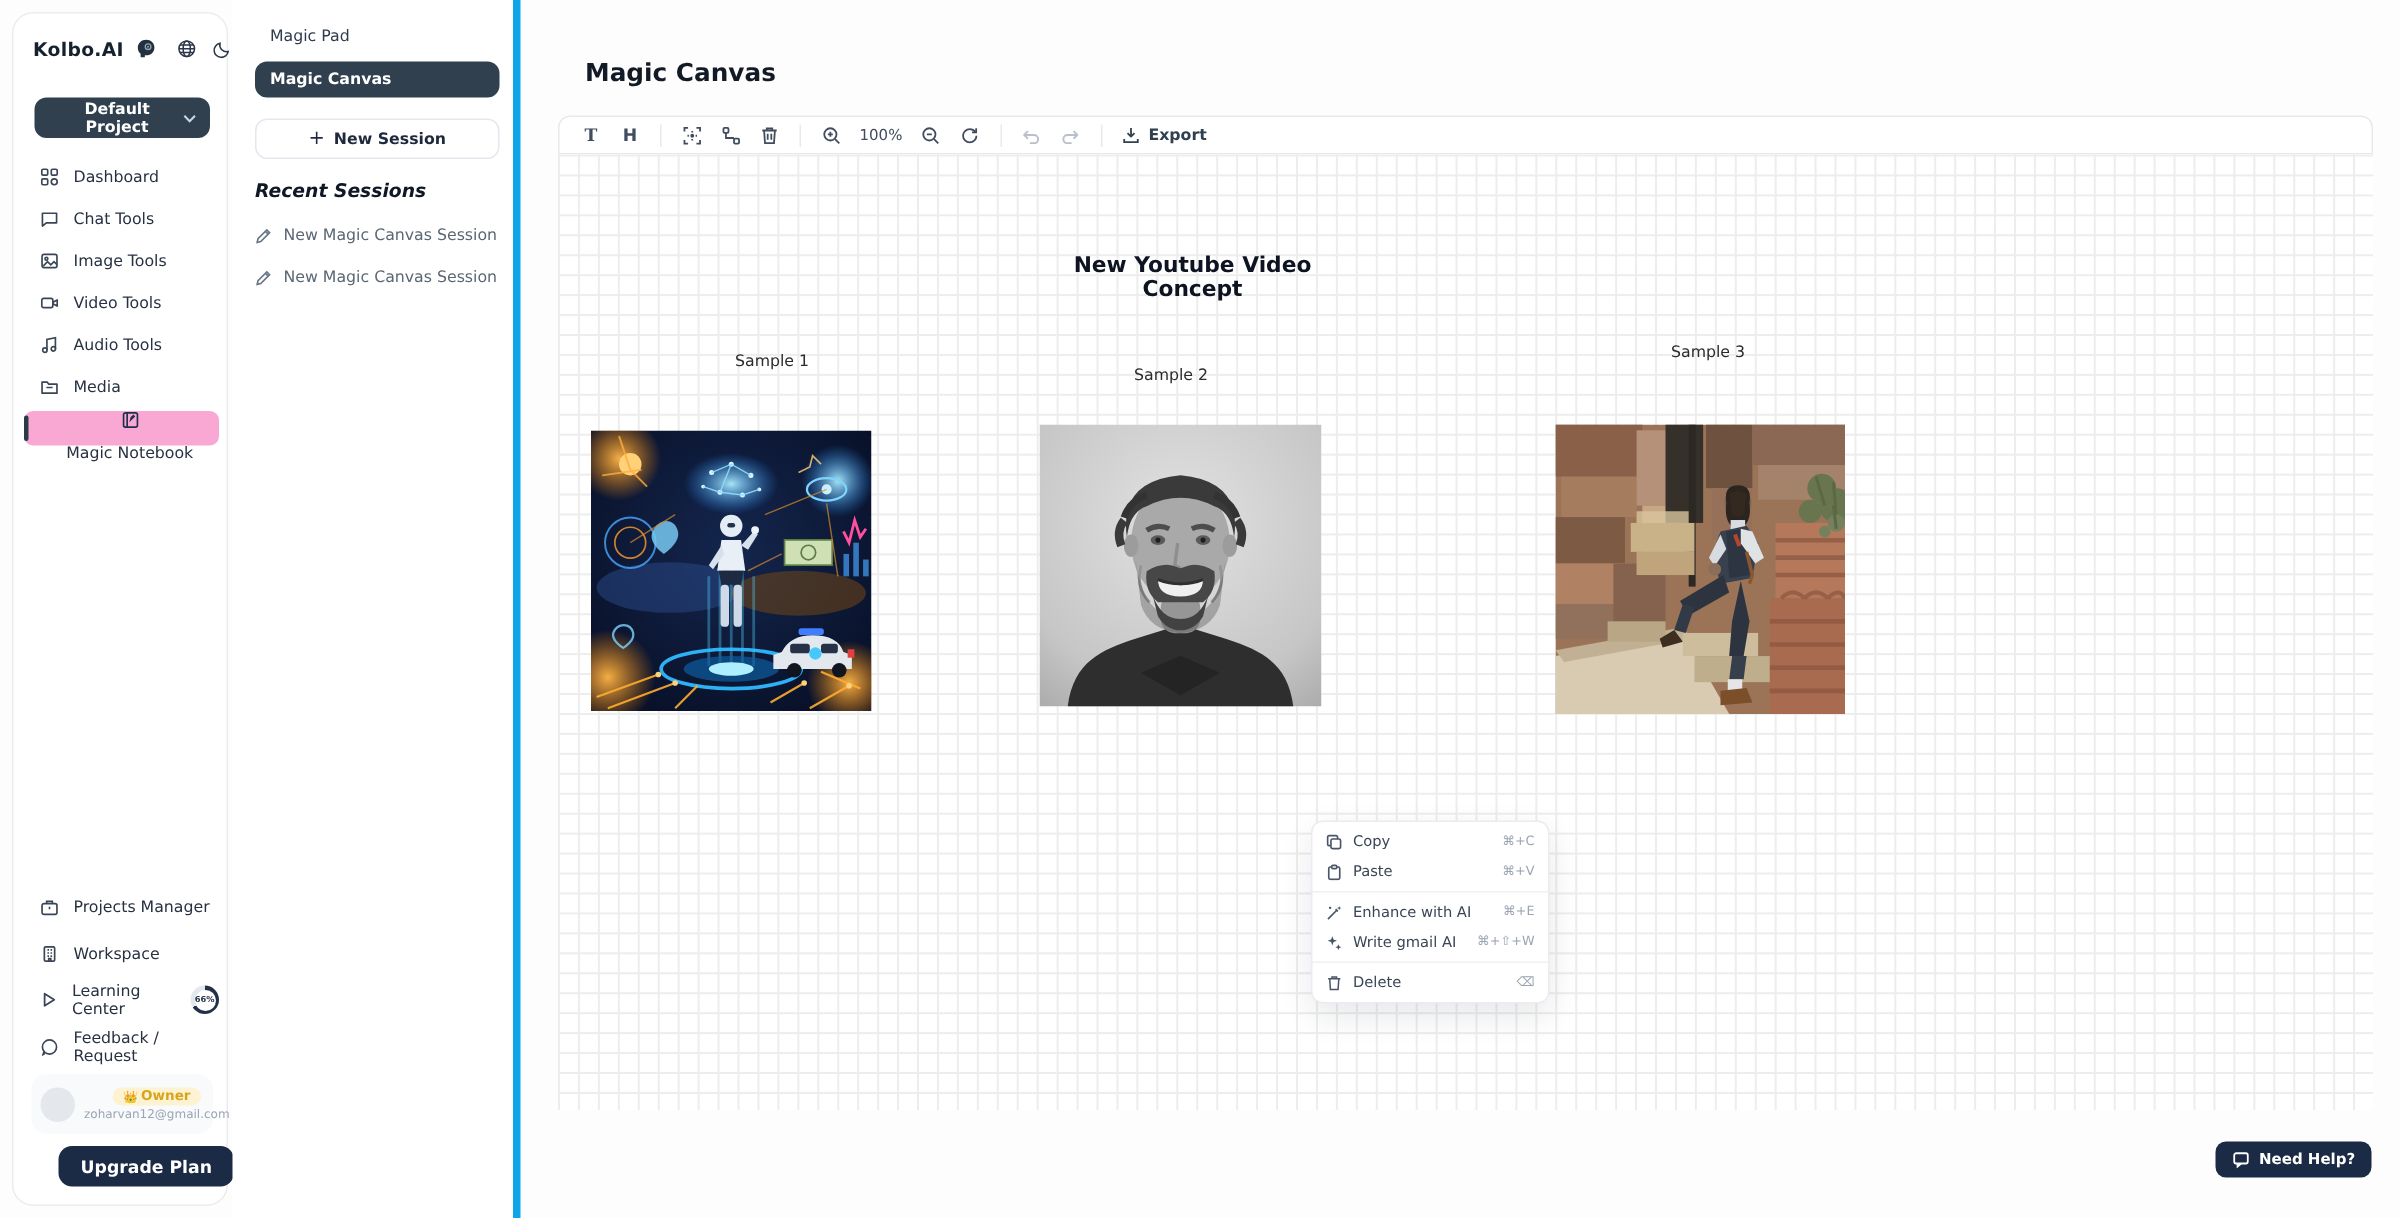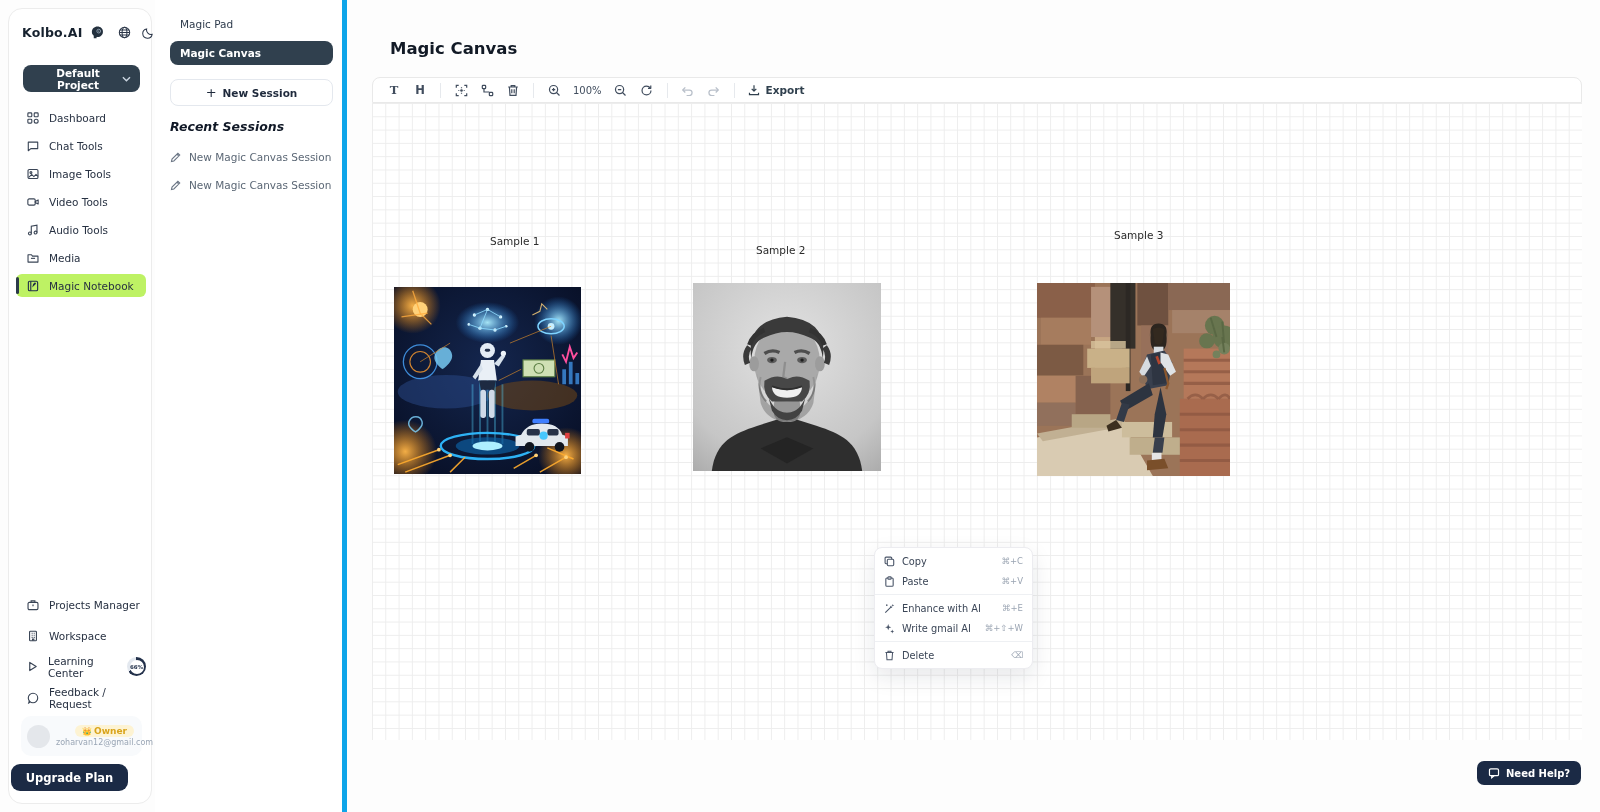--- a/index.html
+++ b/index.html
@@ -7,33 +7,33 @@
 
   
   #sidebar { position:absolute; left:8px; top:8px; width:144px; height:796px; background:#fff; border:1px solid #ececec; border-radius:14px; }
   .logo-row { position:absolute; left:13px; top:16px; width:118px; display:flex; align-items:center; gap:7px; }
   .logo-text { font-size:12.5px; font-weight:800; letter-spacing:.2px; color:#16212e; }
   .logo-ic svg, .top-ic svg { display:block; }
   .top-ic { cursor:pointer; }
   .project-btn { position:absolute; left:14px; top:56px; width:117px; height:27px; background:#30404e; color:#fff; border:none; border-radius:8px; font-size:10.5px; font-weight:600; display:flex; align-items:center; justify-content:space-between; padding:0 9px 0 11px; cursor:pointer; font-family:inherit; }
   .nav { position:absolute; left:7px; top:97px; width:130px; }
   .nav-item { display:flex; align-items:center; gap:10px; height:23px; margin-bottom:5px; padding-left:11px; border-radius:6px; font-size:10.5px; font-weight:500; color:#273142; cursor:pointer; position:relative; }
-  .nav-item.active { background:#bef264; }
+  .nav-item.active { background:#f9a8d4;flex-direction:column; }
   .nav-item.active::before { content:""; position:absolute; left:0; top:3px; bottom:3px; width:3px; border-radius:2px; background:#2b3a49; }
   .nav2 { position:absolute; left:7px; top:583px; width:130px; }
   .nav2 .nav-item { height:25px; margin-bottom:6px; }
   .ring-badge { margin-left:2px; width:19px; height:19px; border-radius:50%; background:conic-gradient(#22304a 0 66%, #e3e8ef 66% 100%); display:flex; align-items:center; justify-content:center; flex:none; }
   .ring-badge > span { width:14px; height:14px; border-radius:50%; background:#fff; font-size:5.5px; font-weight:700; color:#22304a; display:flex; align-items:center; justify-content:center; }
   .user-card { position:absolute; left:12px; top:707px; width:121px; height:40px; background:#f8fafc; border-radius:10px; display:flex; align-items:center; padding:0 6px; gap:6px; cursor:pointer; }
   .avatar { width:23px; height:23px; border-radius:50%; background:#e4e7eb; flex:none; }
   .owner-pill { background:#fdf3d3; color:#d9a41b; font-size:9px; font-weight:700; border-radius:8px; padding:1px 7px; display:inline-flex; align-items:center; gap:2px; width:max-content; margin:0 auto; }
   .owner-pill .crown { font-size:8px; }
   .user-email { font-size:8px; color:#9aa6b5; white-space:nowrap; margin-top:1px; }
   .user-caret { font-size:8px; color:#9aa6b5; margin-left:auto; }
-  .upgrade-btn { position:absolute; left:2px; top:755px; width:117px; height:27px; background:#1b2a45; color:#fff; border:none; border-radius:9px; font-size:11.5px; font-weight:700; cursor:pointer; font-family:inherit; }
+  .upgrade-btn { position:absolute; left:30px; top:755px; width:117px; height:27px; background:#1b2a45; color:#fff; border:none; border-radius:9px; font-size:11.5px; font-weight:700; cursor:pointer; font-family:inherit; }
 
   
   #panel { position:absolute; left:155px; top:0; width:192px; height:812px; background:#fff; border-right:5px solid #0ea5e9; }
   .panel-item { position:absolute; left:15px; width:163px; height:24px; display:flex; align-items:center; padding-left:10px; font-size:10.5px; font-weight:500; color:#2e3b4c; border-radius:8px; cursor:pointer; }
   .panel-item.active { background:#30404e; color:#fff; font-weight:600; }
   .new-session { position:absolute; left:15px; top:79px; width:163px; height:27px; background:#fff; border:1px solid #e4e8ee; border-radius:8px; font-size:10.5px; font-weight:600; color:#1e293b; display:flex; align-items:center; justify-content:center; gap:6px; cursor:pointer; font-family:inherit; }
   .recent-head { position:absolute; left:15px; top:119px; font-size:12.5px; font-weight:700; color:#101826;font-style:italic; }
   .session-item { position:absolute; left:15px; width:170px; display:flex; align-items:center; gap:8px; font-size:10.5px; color:#5b6775; cursor:pointer; }
 
   
@@ -291,20 +291,21 @@
   <span class="tb-export">
     <svg width="12" height="12" viewBox="0 0 13 13" fill="none" stroke="#30404e" stroke-width="1.3">
         <path d="M6.5 1.4v6.2M4 5.2l2.5 2.5L9 5.2" stroke-linejoin="round"></path>
         <path d="M1.6 9.4v2.2h9.8V9.4"></path>
       </svg>
     <span>Export</span>
   </span>
 </div>
 
 <div id="canvas">
+  <div class="canvas-title">New Youtube Video Concept</div>
   <span class="sample-label" style="left:82px;top:132px;margin-left:36px;">Sample 1</span>
   <span class="sample-label" style="left:384px;top:141px;">Sample 2</span>
   <span class="sample-label" style="left:742px;top:126px;">Sample 3</span>
 
   <div class="canvas-img" style="left:22px;top:184px;width:187px;height:187px;">
     <svg viewBox="0 0 100 100" preserveAspectRatio="none">
       <defs>
         <radialGradient id="i1bg" cx="50%" cy="42%" r="80%">
             <stop offset="0" stop-color="#14264e"></stop>
             <stop offset="1" stop-color="#060c20"></stop>

